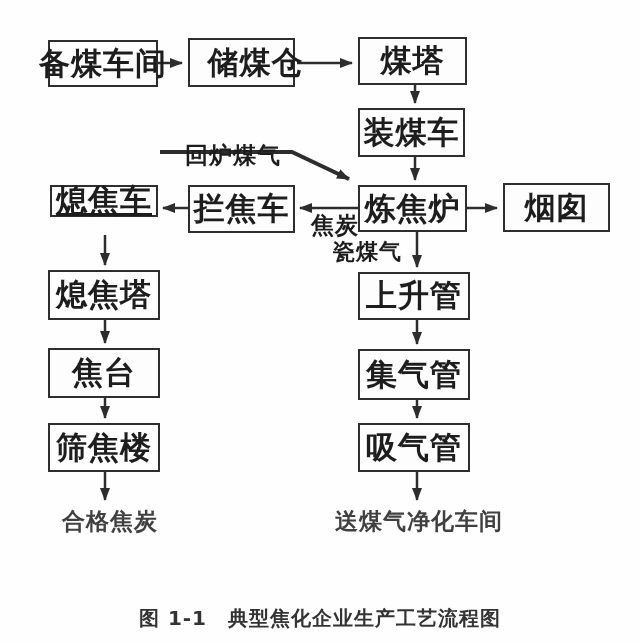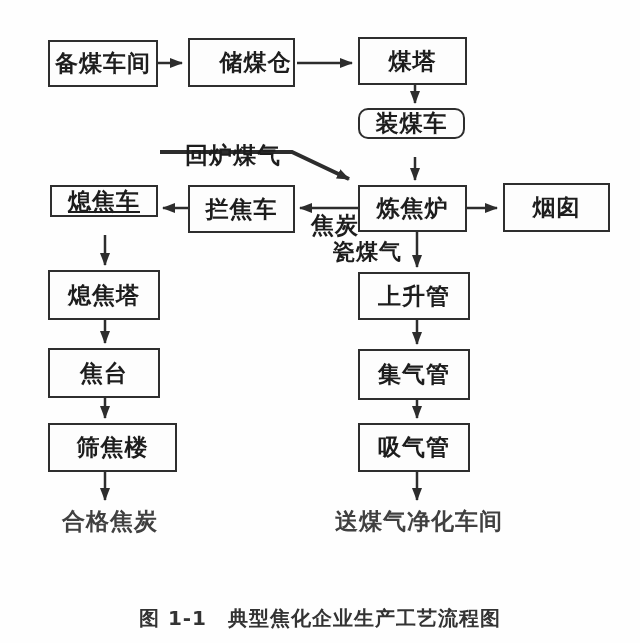--- a/index.html
+++ b/index.html
@@ -24,21 +24,21 @@
     pointer-events: none;
   }
   .box {
     position: absolute;
     box-sizing: border-box;
     border: 2px solid #2e2e2e;
     background: #fdfdfd;
     display: flex;
     align-items: center;
     justify-content: center;
-    font-size: 23px;
+    font-size: 31px;
     font-weight: bold;
     color: #1d1d1d;
     letter-spacing: 1px;
     white-space: nowrap;
   }
   .flabel {
     position: absolute;
     font-size: 23px;
     font-weight: bold;
     color: #1d1d1d;
@@ -106,21 +106,21 @@
   <div class="box" style="left:48px;  top:40px;  width:110px; height:47px;">
     <span>备煤车间</span>
   </div>
   <div class="box" style="left:188px; top:38px;  width:107px; height:49px;padding-left:28px;">
     <span>储煤仓</span>
   </div>
   <div class="box" style="left:358px; top:37px;  width:109px; height:48px;">
     <span>煤塔</span>
   </div>
 
-  <div class="box" style="left:358px; top:108px; width:107px; height:31px;border-radius:10px;">
+  <div class="box" style="left:358px; top:108px; width:107px; height:49px;">
     <span>装煤车</span>
   </div>
 
   <div class="box" style="left:50px;  top:185px; width:108px; height:32px;text-decoration:underline;">
     <span>熄焦车</span>
   </div>
   <div class="box" style="left:188px; top:185px; width:107px; height:48px;">
     <span>拦焦车</span>
   </div>
   <div class="box" style="left:358px; top:185px; width:109px; height:47px;">
@@ -129,21 +129,21 @@
   <div class="box" style="left:503px; top:183px; width:107px; height:49px;">
     <span>烟囱</span>
   </div>
 
   <div class="box" style="left:48px;  top:348px; width:112px; height:50px;">
     <span>焦台</span>
   </div>
   <div class="box" style="left:48px;  top:270px; width:112px; height:50px;">
     <span>熄焦塔</span>
   </div>
-  <div class="box" style="left:48px;  top:423px; width:129px; height:49px;">
+  <div class="box" style="left:48px;  top:423px; width:112px; height:49px;">
     <span>筛焦楼</span>
   </div>
 
   <div class="box" style="left:358px; top:272px; width:112px; height:48px;">
     <span>上升管</span>
   </div>
   <div class="box" style="left:358px; top:349px; width:112px; height:51px;">
     <span>集气管</span>
   </div>
   <div class="box" style="left:358px; top:423px; width:112px; height:49px;">

